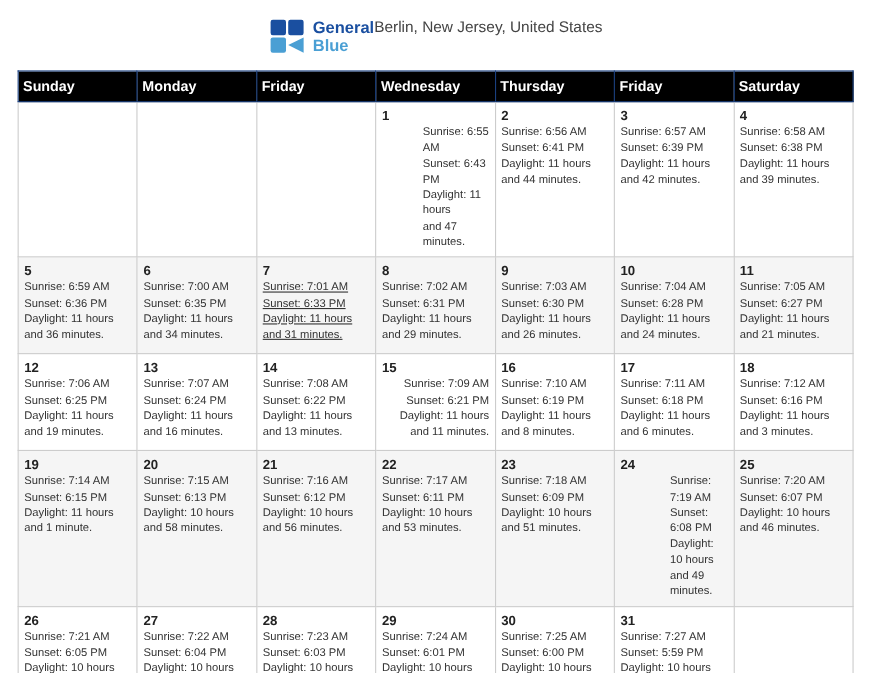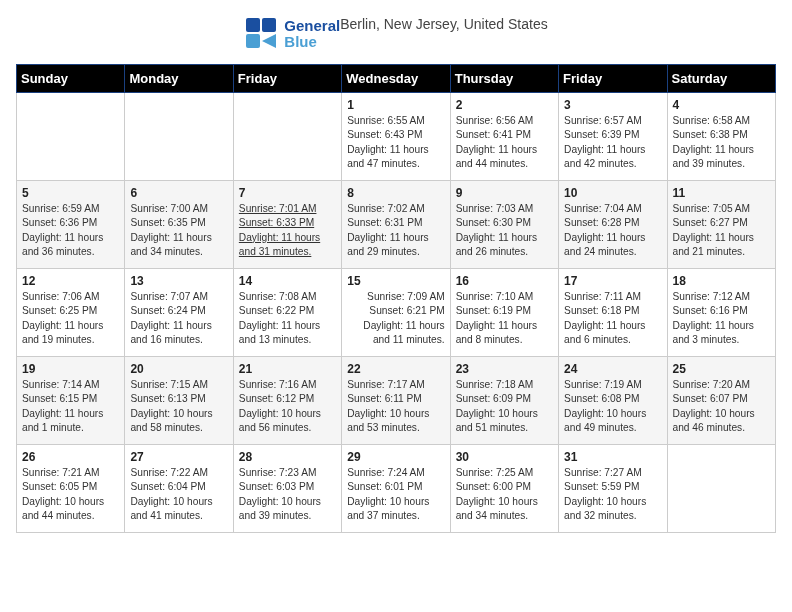--- a/index.html
+++ b/index.html
@@ -108,21 +108,21 @@
         <th>Saturday</th>
       </tr>
   </thead>
   <tbody id="calendar-body">
   <tr class="row-white">
         <td></td>
         <td></td>
         <td></td>
         <td>
           <div class="day-number">1</div>
-          <div class="cell-detail" style="white-space: pre-line;">Sunrise: 6:55 AM
+          <div class="cell-detail" style="white-space: pre-line; margin-left: 37px;">Sunrise: 6:55 AM
 Sunset: 6:43 PM
 Daylight: 11 hours
 and 47 minutes.</div>
         </td>
         <td>
           <div class="day-number">2</div>
           <div class="cell-detail" style="white-space: pre-line;">Sunrise: 6:56 AM
 Sunset: 6:41 PM
 Daylight: 11 hours
 and 44 minutes.</div>
@@ -275,21 +275,21 @@
         </td>
         <td>
           <div class="day-number">23</div>
           <div class="cell-detail" style="white-space: pre-line;">Sunrise: 7:18 AM
 Sunset: 6:09 PM
 Daylight: 10 hours
 and 51 minutes.</div>
         </td>
         <td>
           <div class="day-number">24</div>
-          <div class="cell-detail" style="white-space: pre-line;">Sunrise: 7:19 AM
+          <div class="cell-detail" style="white-space: pre-line; margin-left: 45px;">Sunrise: 7:19 AM
 Sunset: 6:08 PM
 Daylight: 10 hours
 and 49 minutes.</div>
         </td>
         <td>
           <div class="day-number">25</div>
           <div class="cell-detail" style="white-space: pre-line;">Sunrise: 7:20 AM
 Sunset: 6:07 PM
 Daylight: 10 hours
 and 46 minutes.</div>

